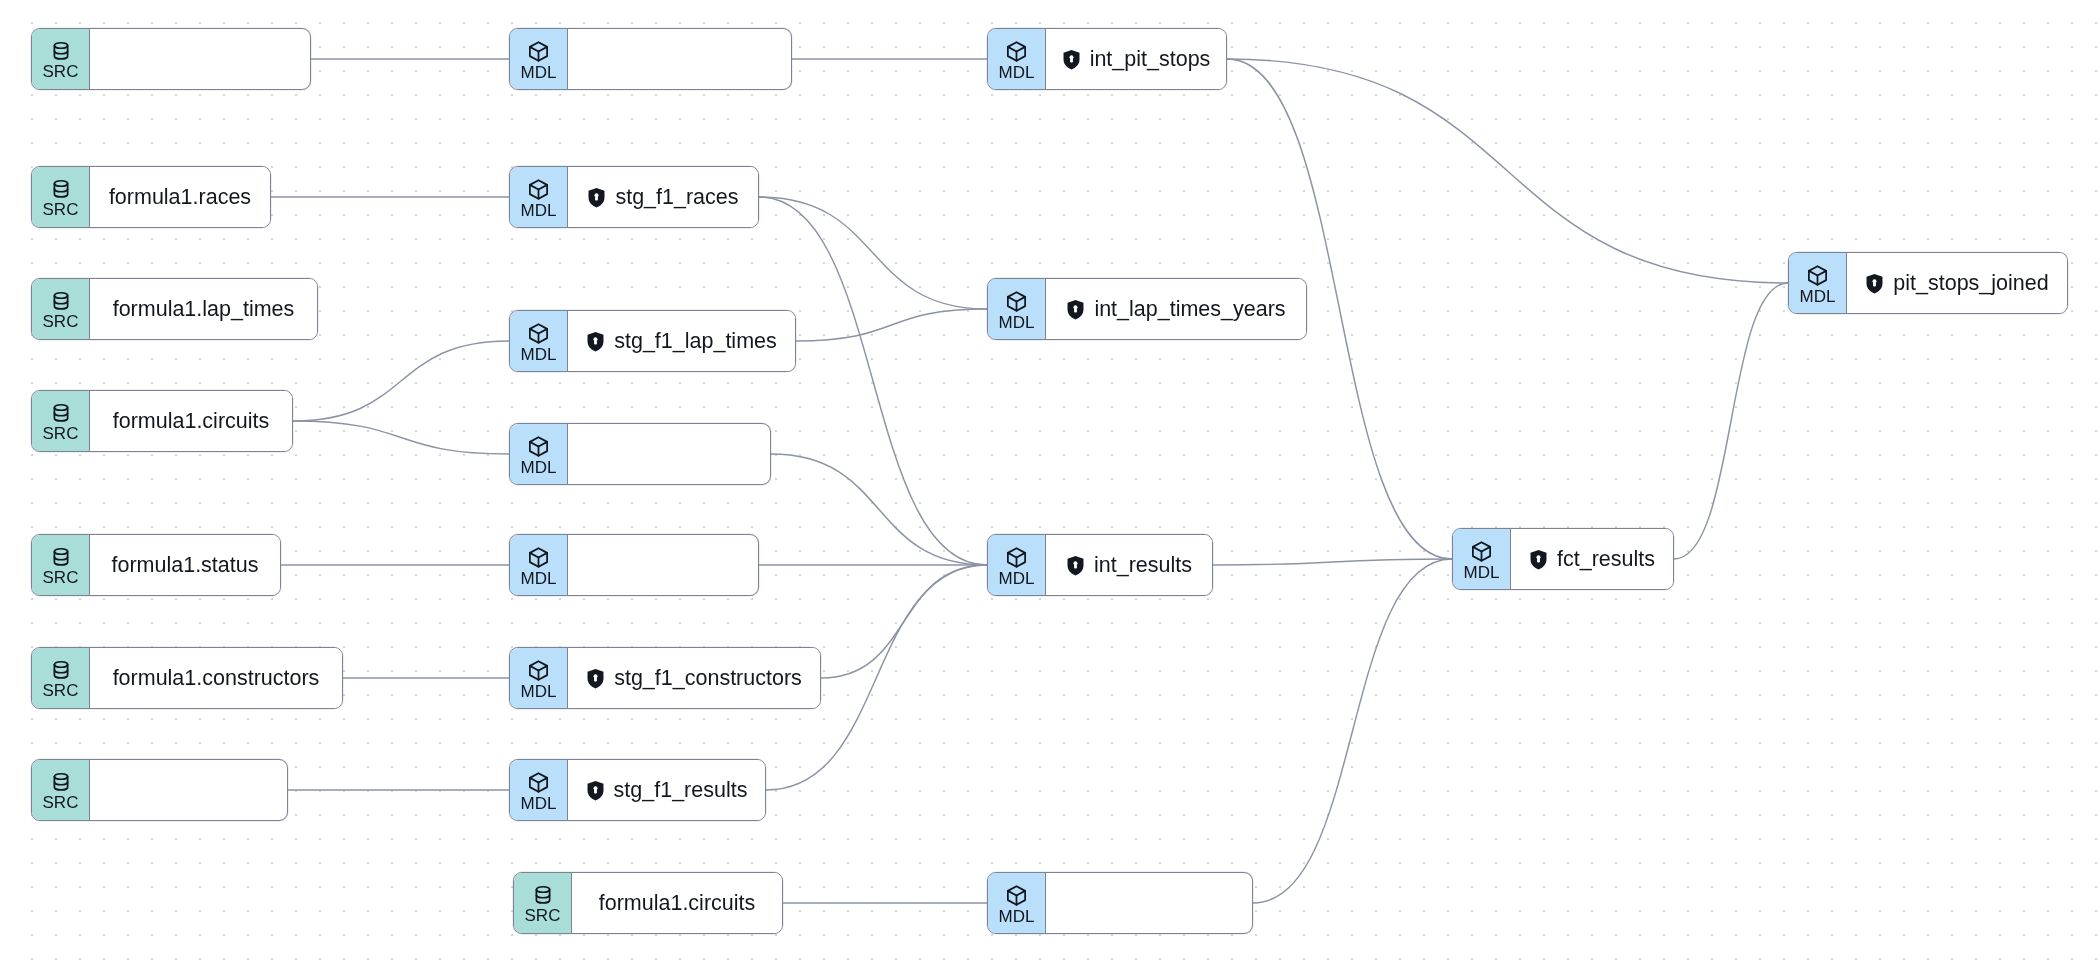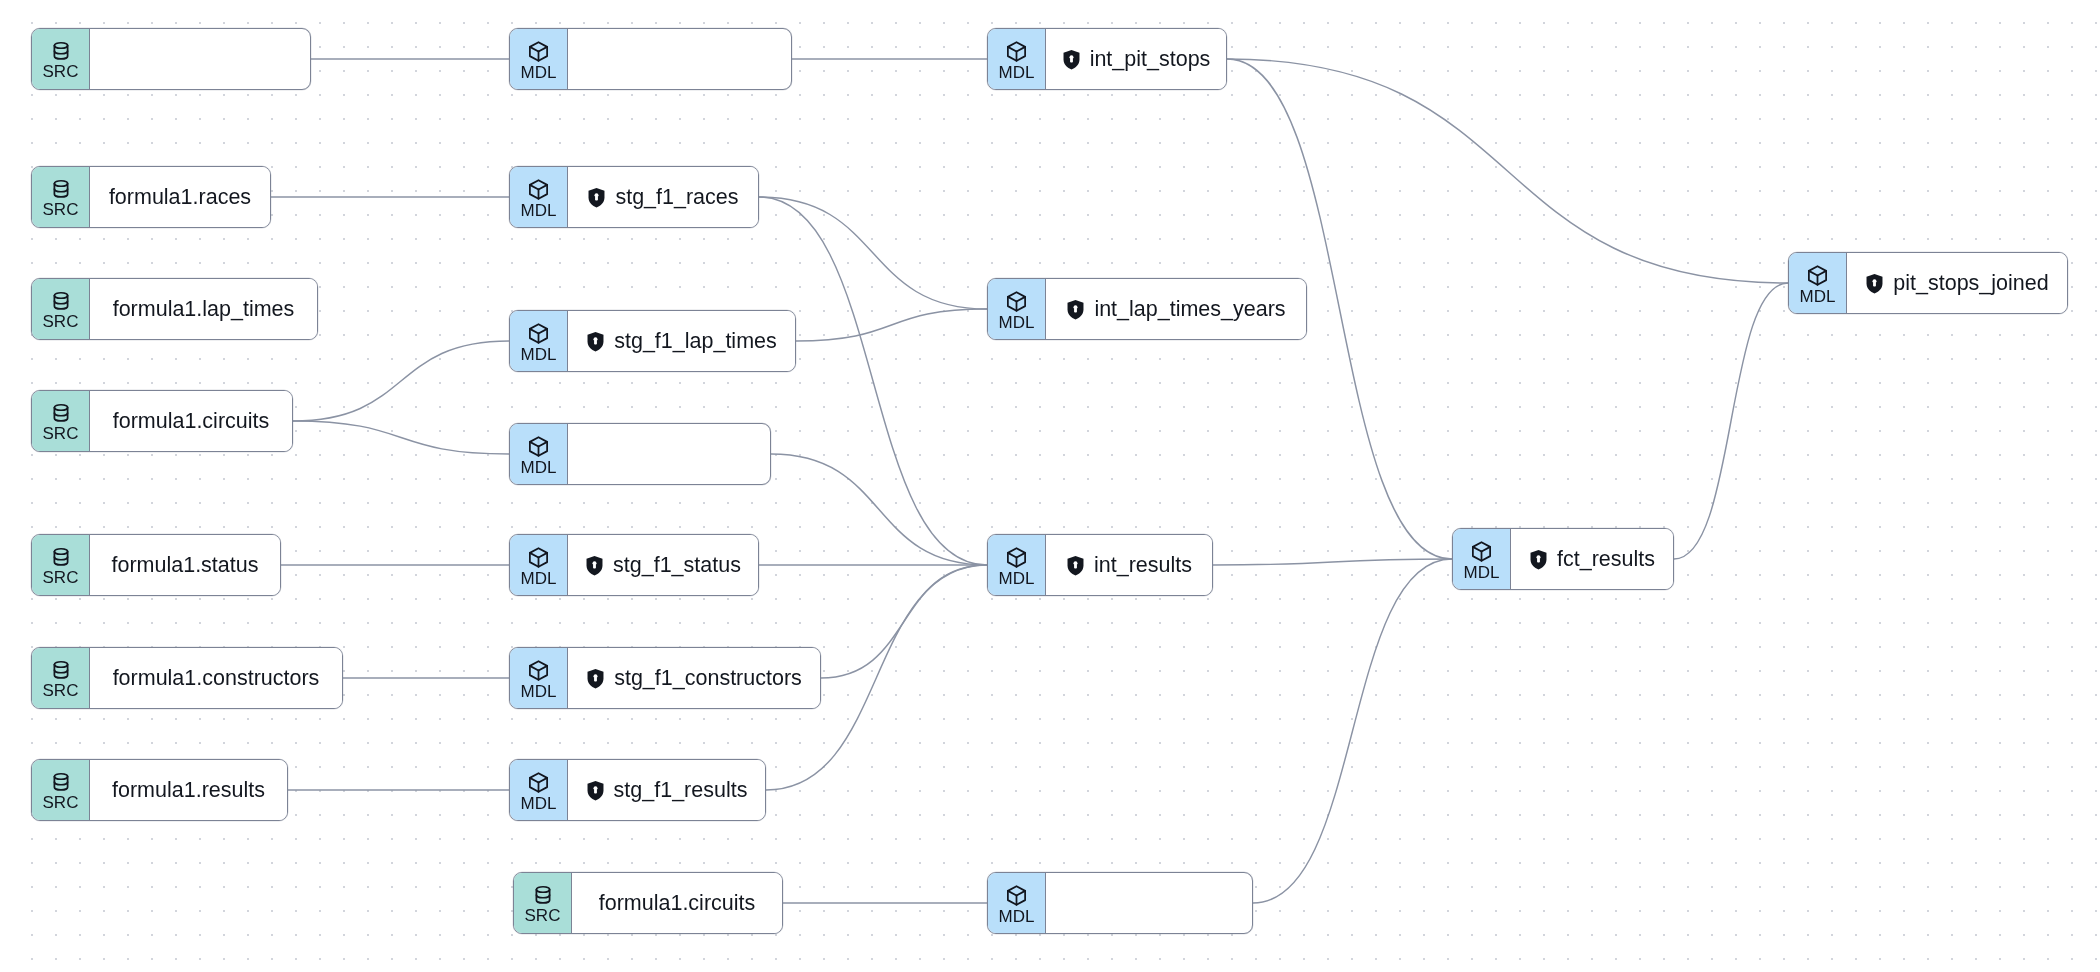--- a/index.html
+++ b/index.html
@@ -198,23 +198,20 @@
         <div class="badge">
           <span>
             <svg width="22" height="22" viewBox="0 0 24 24" fill="none" stroke="#12161f" stroke-width="1.9" stroke-linecap="round" stroke-linejoin="round">
               <ellipse cx="12" cy="6" rx="7.2" ry="3"></ellipse>
               <path d="M4.8 6v6c0 1.66 3.22 3 7.2 3s7.2-1.34 7.2-3V6"></path>
               <path d="M4.8 12v5.6c0 1.66 3.22 3 7.2 3s7.2-1.34 7.2-3V12"></path>
             </svg>
           </span>
           <span class="badge-label">SRC</span>
         </div>
-        <div class="body">
-          <span class="node-label">formula1.results</span>
-        </div>
       </div>
       <div class="node src" style="left: 504px; top: 872px; width: 270px; height: 62px;">
         <div class="badge">
           <span>
             <svg width="22" height="22" viewBox="0 0 24 24" fill="none" stroke="#12161f" stroke-width="1.9" stroke-linecap="round" stroke-linejoin="round">
               <ellipse cx="12" cy="6" rx="7.2" ry="3"></ellipse>
               <path d="M4.8 6v6c0 1.66 3.22 3 7.2 3s7.2-1.34 7.2-3V6"></path>
               <path d="M4.8 12v5.6c0 1.66 3.22 3 7.2 3s7.2-1.34 7.2-3V12"></path>
             </svg>
           </span>
@@ -295,30 +292,20 @@
       <div class="node mdl" style="left: 500px; top: 534px; width: 250px; height: 62px;">
         <div class="badge">
           <span>
             <svg width="23" height="23" viewBox="0 0 24 24" fill="none" stroke="#12161f" stroke-width="1.85" stroke-linecap="round" stroke-linejoin="round">
               <path d="M12 2.3 21 7.2v9.6L12 21.7 3 16.8V7.2z"></path>
               <path d="M3 7.2 12 12l9-4.8"></path>
               <path d="M12 12v9.7"></path>
             </svg>
           </span>
           <span class="badge-label">MDL</span>
-        </div>
-        <div class="body">
-          <span style="display: flex;">
-            <svg class="shield-icon" width="19" height="21" viewBox="0 0 20 22" xmlns="http://www.w3.org/2000/svg">
-              <path d="M10 .9 18.4 4v7.1c0 5.3-4.1 8.9-8.4 10.5C5.7 20 1.6 16.4 1.6 11.1V4z" fill="#13171f"></path>
-              <circle cx="10" cy="8.6" r="2.1" fill="#ffffff"></circle>
-              <path d="M10 9.6c.95 0 1.5.55 1.5 1.3v2.2c0 .6-.5 1-1.5 1s-1.5-.4-1.5-1v-2.2c0-.75.55-1.3 1.5-1.3z" fill="#ffffff"></path>
-            </svg>
-          </span>
-          <span class="node-label">stg_f1_status</span>
         </div>
       </div>
       <div class="node mdl" style="left: 500px; top: 647px; width: 312px; height: 62px;">
         <div class="badge">
           <span>
             <svg width="23" height="23" viewBox="0 0 24 24" fill="none" stroke="#12161f" stroke-width="1.85" stroke-linecap="round" stroke-linejoin="round">
               <path d="M12 2.3 21 7.2v9.6L12 21.7 3 16.8V7.2z"></path>
               <path d="M3 7.2 12 12l9-4.8"></path>
               <path d="M12 12v9.7"></path>
             </svg>

